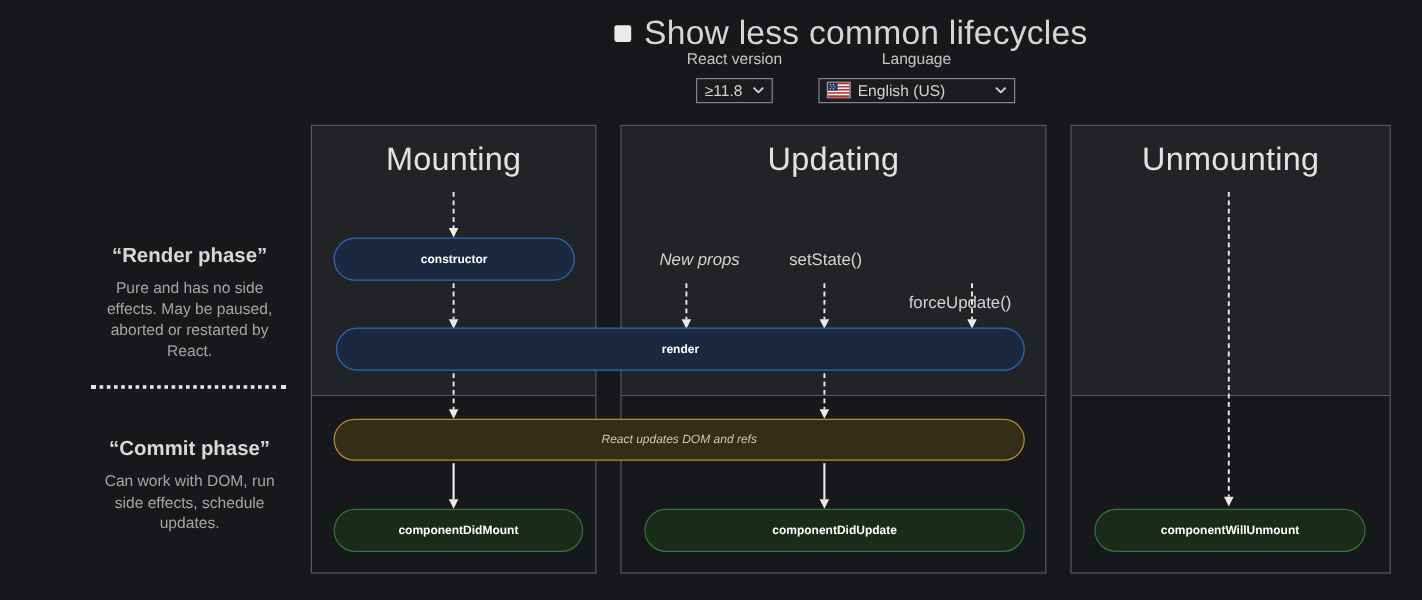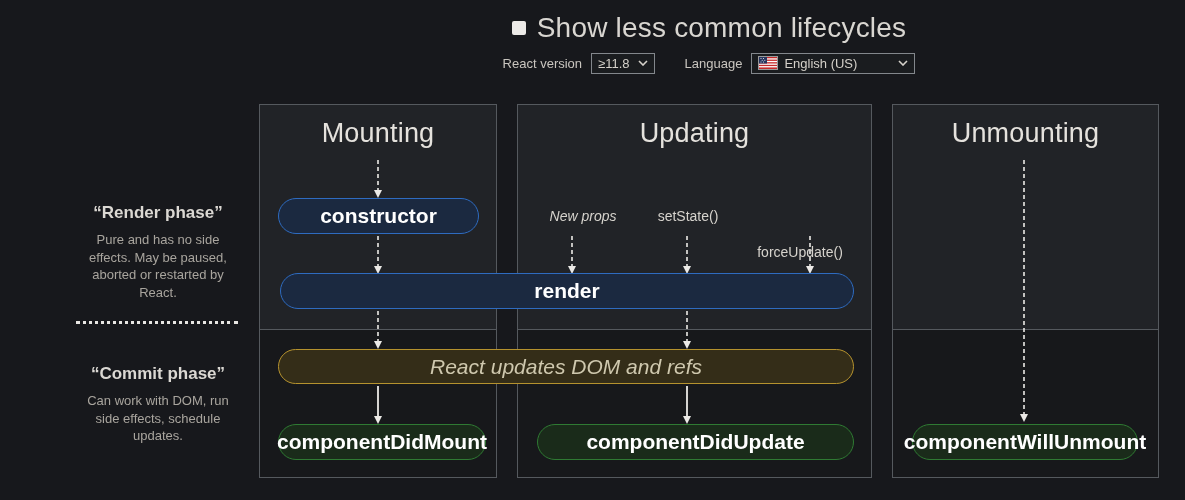--- a/index.html
+++ b/index.html
@@ -16,21 +16,21 @@
   }
   .checkbox{
     width:14px;height:14px;background:#eceae7;border-radius:2px;
     display:inline-block;flex:0 0 auto;cursor:pointer;
   }
   .page-title{font-size:28px;font-weight:400;color:#d9d6d1;margin:0;letter-spacing:.2px;}
   .controls-row{
     position:absolute;left:234px;top:52px;width:950px;height:22px;
     display:flex;justify-content:center;align-items:center;gap:30px;
   }
-  .control-group{display:flex;align-items:center;gap:9px;}
+  .control-group{display:flex;align-items:center;gap:9px;flex-direction:column;}
   .control-label{font-size:13px;color:#c9c5bf;}
   .select{
     display:flex;align-items:center;gap:6px;height:21px;box-sizing:border-box;
     border:1px solid #83878c;background:#1a1c1f;color:#d5d1ca;
     font-size:13px;padding:0 6px;cursor:pointer;white-space:nowrap;
   }
   .select.lang{width:164px;}
   .select .chev{margin-left:2px;flex:0 0 auto;}
   .select.lang .chev{margin-left:auto;}
   .flag{display:inline-flex;flex:0 0 auto;line-height:0;border:1px solid #9a9a9a;}
@@ -56,21 +56,21 @@
     margin:13px 0 0 0;text-align:center;font-size:27px;font-weight:400;color:#e5e2dd;
     letter-spacing:.2px;
   }
   .col-mounting{left:259px;width:238px;}
   .col-updating{left:517px;width:355px;}
   .col-unmounting{left:892px;width:267px;}
   
   .box{
     position:absolute;box-sizing:border-box;height:36px;border-radius:18px;
     display:flex;align-items:center;justify-content:center;
-    font-size:21px;color:#ffffff;text-decoration:none;cursor:pointer;
+    font-size:10px;color:#ffffff;text-decoration:none;cursor:pointer;
   }
   .box.blue{background:#1b2940;border:1px solid #2e6bc0;font-weight:700;}
   .box.gold{background:#342d18;border:1px solid #b5922e;font-weight:400;
     font-style:italic;color:#cfc8ae;cursor:default;}
   .box.green{background:#1a2b1a;border:1px solid #2f7a33;font-weight:700;}
   .box-constructor{left:278px;top:198px;width:201px;}
   .box-render{left:280px;top:273px;width:574px;}
   .box-react-updates{left:278px;top:349px;width:576px;height:35px;}
   .box-cdm{left:278px;top:424px;width:208px;}
   .box-cdu{left:537px;top:424px;width:317px;}

